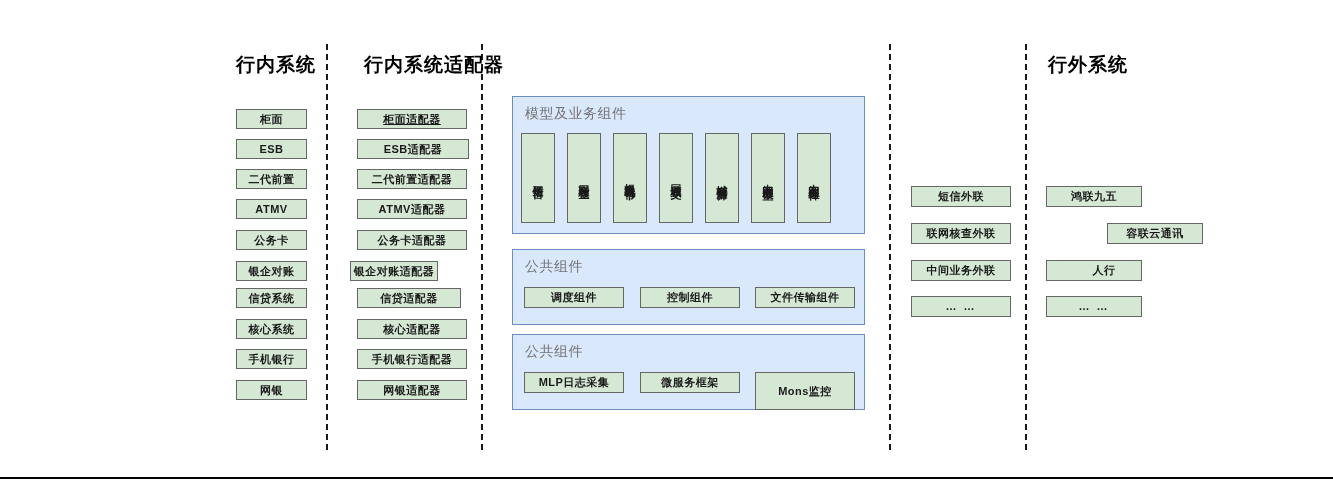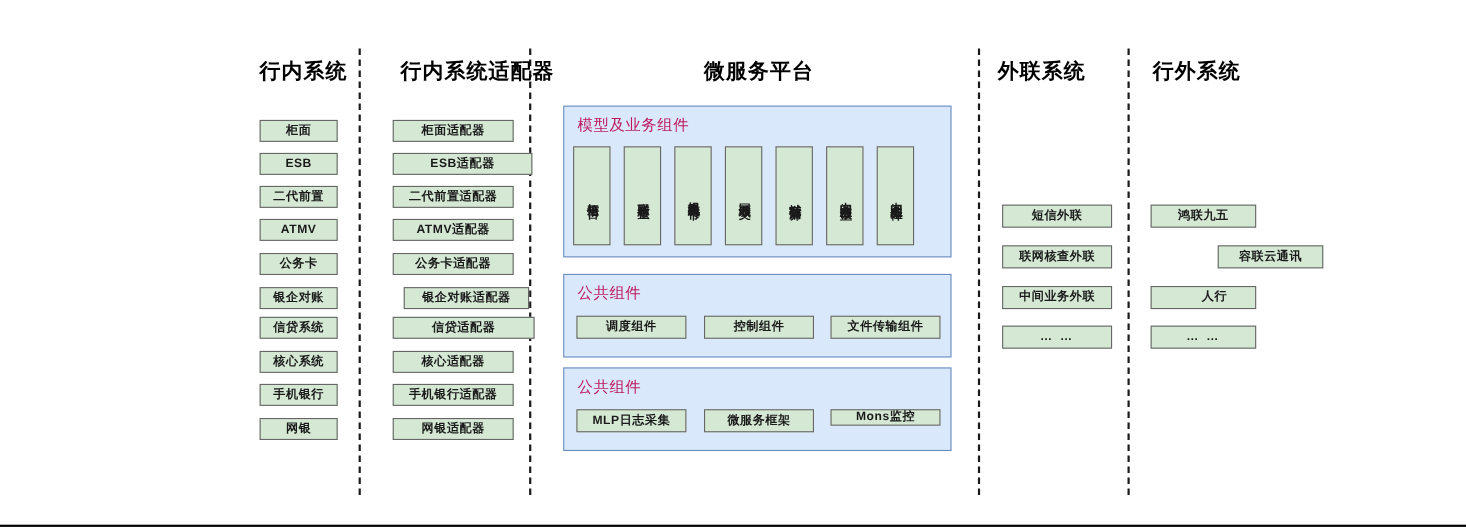--- a/index.html
+++ b/index.html
@@ -63,21 +63,21 @@
     position: absolute;
     background: #dae8fc;
     border: 1px solid #6c8ebf;
     box-sizing: border-box;
   }
   .panel-title {
     position: absolute;
     left: 12px;
     top: 8px;
     font-size: 14px;
-    color: #be185d;
+    color: #737373;
     letter-spacing: 0.5px;
     text-align: center;
   }
   
   .node.vertical {
     writing-mode: vertical-rl;
     text-orientation: upright;
     letter-spacing: 1px;
     font-size: 11px;
     padding: 4px 0;
@@ -104,42 +104,40 @@
 
 <div id="canvas">
 
   <div class="divider" style="left:326px;"></div>
   <div class="divider" style="left:481px;"></div>
   <div class="divider" style="left:889px;"></div>
   <div class="divider" style="left:1025px;"></div>
 
   <div class="col-header" style="left:196px; top:52px; width:160px;">行内系统</div>
   <div class="col-header" style="left:324px; top:52px; width:220px;">行内系统适配器</div>
-  <div class="platform-title" style="left:545px; top:52px; width:290px;">微服务平台</div>
-  <div class="col-header" style="left:877px; top:52px; width:140px;">外联系统</div>
   <div class="col-header" style="left:1013px; top:52px; width:150px;">行外系统</div>
 
   <div class="node" style="left:236px; top:109px; width:71px; height:20px;">柜面</div>
   <div class="node" style="left:236px; top:139px; width:71px; height:20px;">ESB</div>
   <div class="node" style="left:236px; top:169px; width:71px; height:20px;">二代前置</div>
   <div class="node" style="left:236px; top:199px; width:71px; height:20px;">ATMV</div>
   <div class="node" style="left:236px; top:230px; width:71px; height:20px;">公务卡</div>
   <div class="node" style="left:236px; top:261px; width:71px; height:20px;">银企对账</div>
   <div class="node" style="left:236px; top:288px; width:71px; height:20px;">信贷系统</div>
   <div class="node" style="left:236px; top:319px; width:71px; height:20px;">核心系统</div>
   <div class="node" style="left:236px; top:349px; width:71px; height:20px;">手机银行</div>
   <div class="node" style="left:236px; top:380px; width:71px; height:20px;">网银</div>
 
-  <div class="node" style="left:357px; top:109px; width:110px; height:20px;">柜面适配器</div>
-  <div class="node" style="left:357px; top:139px; width:127px; height:20px;">ESB适配器</div>
+  <div class="node" style="left:357px; top:109px; width:110px; height:20px;text-decoration:underline;">柜面适配器</div>
+  <div class="node" style="left:357px; top:139px; width:112px; height:20px;">ESB适配器</div>
   <div class="node" style="left:357px; top:169px; width:110px; height:20px;">二代前置适配器</div>
   <div class="node" style="left:357px; top:199px; width:110px; height:20px;">ATMV适配器</div>
   <div class="node" style="left:357px; top:230px; width:110px; height:20px;">公务卡适配器</div>
-  <div class="node" style="left:367px; top:261px; width:114px; height:20px;">银企对账适配器</div>
-  <div class="node" style="left:357px; top:288px; width:129px; height:20px;">信贷适配器</div>
+  <div class="node" style="left:350px; top:261px; width:88px; height:20px;">银企对账适配器</div>
+  <div class="node" style="left:357px; top:288px; width:104px; height:20px;">信贷适配器</div>
   <div class="node" style="left:357px; top:319px; width:110px; height:20px;">核心适配器</div>
   <div class="node" style="left:357px; top:349px; width:110px; height:20px;">手机银行适配器</div>
   <div class="node" style="left:357px; top:380px; width:110px; height:20px;">网银适配器</div>
 
   <div class="panel" style="left:512px; top:96px; width:353px; height:138px;">
     <div class="panel-title">模型及业务组件</div>
   </div>
   <div class="node vertical" style="left:521px; top:133px; width:34px; height:90px;">短信平台</div>
   <div class="node vertical" style="left:567px; top:133px; width:34px; height:90px;">联网核查</div>
   <div class="node vertical" style="left:613px; top:133px; width:34px; height:90px;">银联及银行卡</div>
@@ -153,21 +151,21 @@
   </div>
   <div class="node" style="left:524px; top:287px; width:100px; height:21px;">调度组件</div>
   <div class="node" style="left:640px; top:287px; width:100px; height:21px;">控制组件</div>
   <div class="node" style="left:755px; top:287px; width:100px; height:21px;">文件传输组件</div>
 
   <div class="panel" style="left:512px; top:334px; width:353px; height:76px;">
     <div class="panel-title">公共组件</div>
   </div>
   <div class="node" style="left:524px; top:372px; width:100px; height:21px;">MLP日志采集</div>
   <div class="node" style="left:640px; top:372px; width:100px; height:21px;">微服务框架</div>
-  <div class="node" style="left:755px; top:372px; width:100px; height:15px;text-align:right;">Mons监控</div>
+  <div class="node" style="left:755px; top:372px; width:100px; height:38px;text-align:right;">Mons监控</div>
 
   <div class="node" style="left:911px; top:186px; width:100px; height:21px;">短信外联</div>
   <div class="node" style="left:911px; top:223px; width:100px; height:21px;">联网核查外联</div>
   <div class="node" style="left:911px; top:260px; width:100px; height:21px;">中间业务外联</div>
   <div class="node dots" style="left:911px; top:296px; width:100px; height:21px;">… …</div>
 
   <div class="node" style="left:1046px; top:186px; width:96px; height:21px;">鸿联九五</div>
   <div class="node" style="left:1107px; top:223px; width:96px; height:21px;">容联云通讯</div>
   <div class="node" style="left:1046px; top:260px; width:96px; height:21px;padding-left:20px;">人行</div>
   <div class="node dots" style="left:1046px; top:296px; width:96px; height:21px;">… …</div>

